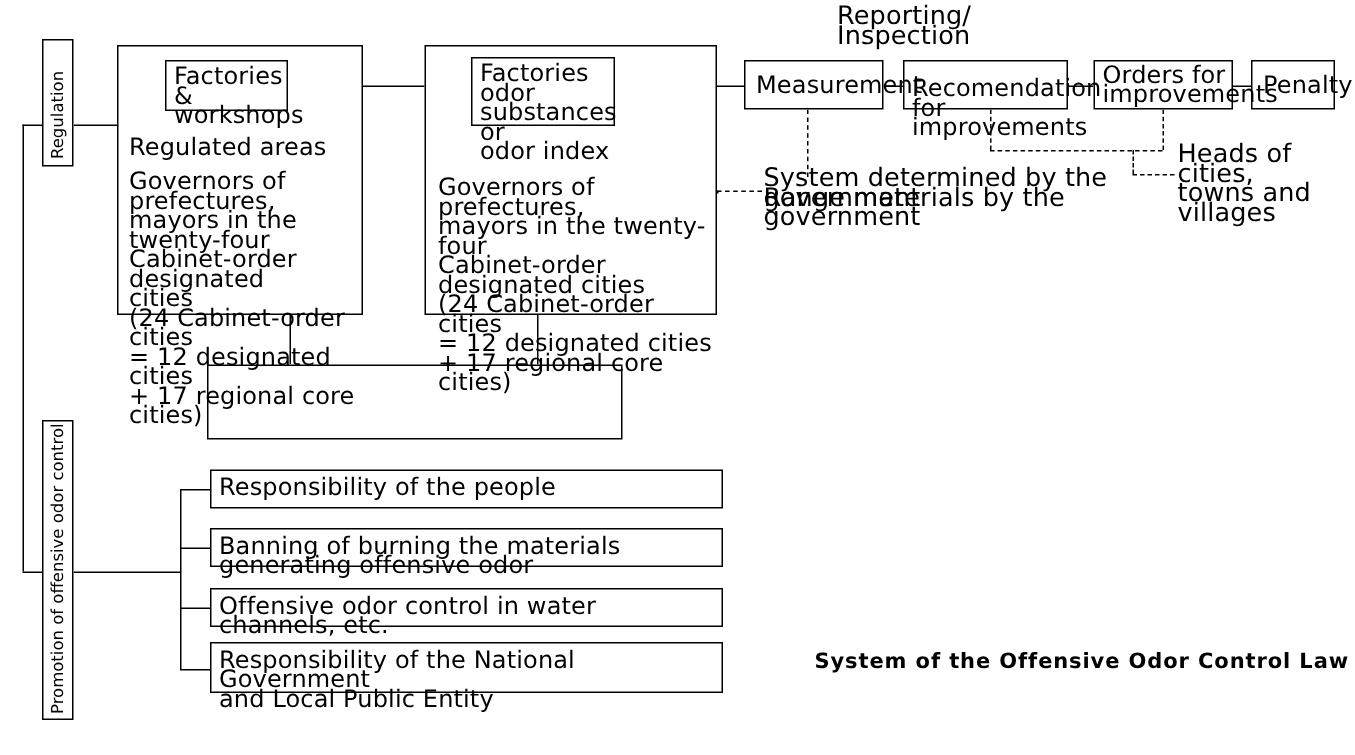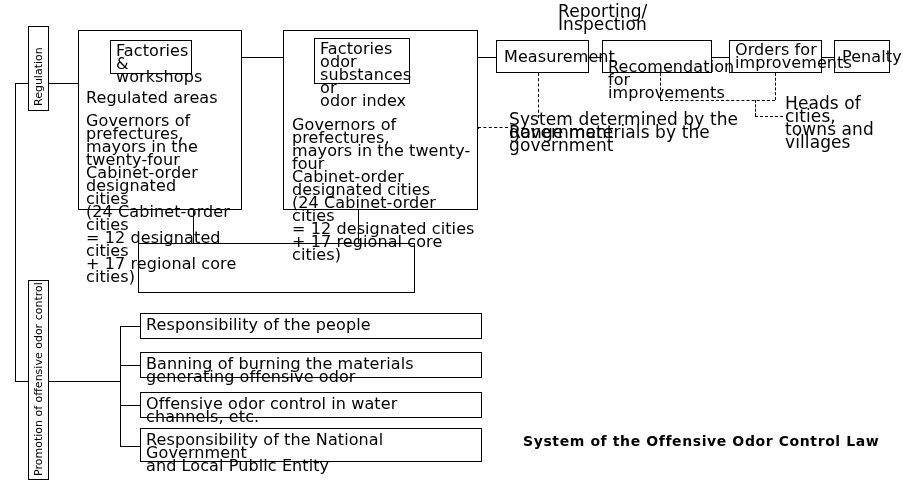--- a/index.html
+++ b/index.html
@@ -73,20 +73,21 @@
     border-left: 1px dashed #000000;
     z-index: 2;
   }
   .title {
     position: absolute;
     font-size: 14px;
     font-weight: bold;
     letter-spacing: 0.6px;
     white-space: nowrap;
     z-index: 5;
+    margin-left: 20px;
   }
 </style>
 </head>
 <body>
 
 <div id="canvas">
 
   <div class="vline" style="left:15px; top:83px; height:298px;"></div>
   <div class="hline" style="left:15px; top:83px; width:14px;"></div>
   <div class="hline" style="left:15px; top:381px; width:14px;"></div>
@@ -135,21 +136,21 @@
 
   <div class="free-text" style="left:558px; top:5px; width:120px;">Reporting/
 Inspection</div>
 
   <div class="box" style="left:496px; top:40px; width:93px; height:33px;"></div>
   <div class="box-text" style="left:504px; top:50px; width:88px;">Measurement</div>
 
   <div class="hline" style="left:589px; top:57px; width:13px;"></div>
 
   <div class="box" style="left:602px; top:40px; width:110px; height:33px;"></div>
-  <div class="box-text" style="left:608px; top:60px; width:106px;">Recomendation
+  <div class="box-text" style="left:608px; top:52px; width:106px;">Recomendation
 for improvements</div>
 
   <div class="hline" style="left:712px; top:57px; width:17px;"></div>
 
   <div class="box" style="left:729px; top:40px; width:93px; height:33px;"></div>
   <div class="box-text" style="left:735px; top:43px; width:92px;">Orders for
 improvements</div>
 
   <div class="hline" style="left:822px; top:57px; width:12px;"></div>
 

